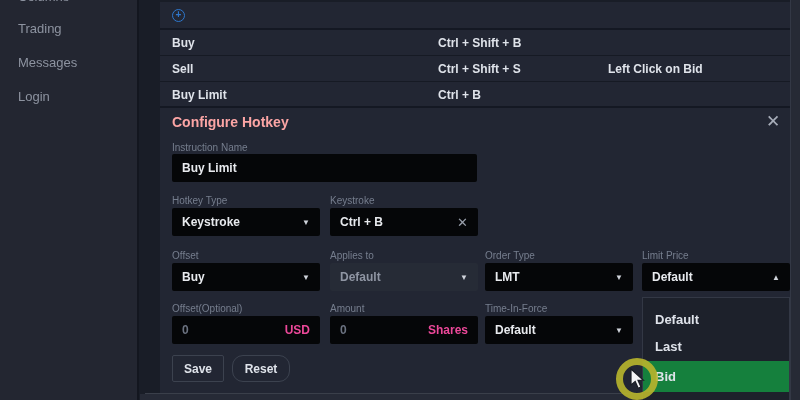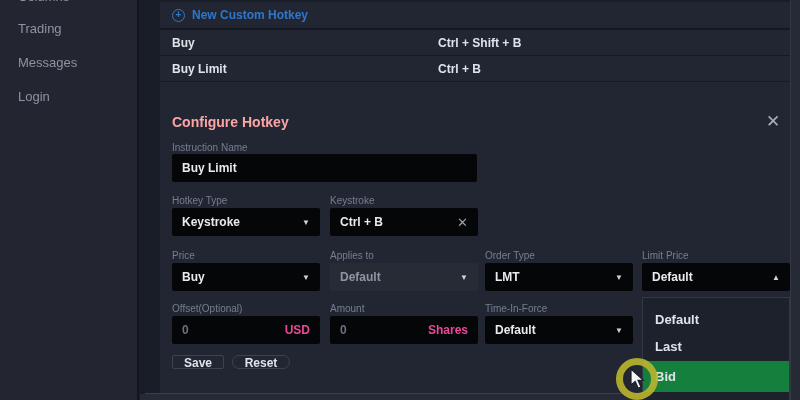--- a/index.html
+++ b/index.html
@@ -42,21 +42,21 @@
   .field { position:absolute; height:28px; background:#050608; border-radius:2px;
            display:flex; align-items:center; padding:0 10px; font-size:12px;
            font-weight:bold; color:#e8eaee; cursor:pointer; }
   .field.muted { background:#262b36; color:#8f95a3; }
   .field .grow { flex:1; }
   .caret { font-size:8px; color:#cfd3da; }
   .clear-x { font-size:13px; font-weight:normal; color:#9aa0ac; cursor:pointer; }
   .ph { color:#6b7280; }
   .unit { color:#ec4899; }
 
-  .btn { position:absolute; height:14px; background:transparent; border:1px solid #3c424f;
+  .btn { position:absolute; height:27px; background:transparent; border:1px solid #3c424f;
          border-radius:2px; color:#dfe3ea; font-size:12px; font-weight:bold;
          font-family:"Liberation Sans", sans-serif; cursor:pointer; }
   #btn-save  { left:12px; top:353px; width:52px; }
   #btn-reset { left:72px; top:353px; width:58px;border-radius:11px; }
 
   
   .bottom-divider { position:absolute; left:145px; top:393px; width:645px; height:1px; background:#3a3f4a; }
   .bottom-row { position:absolute; left:140px; top:394px; width:650px; height:6px; background:#262a36; }
 
   
@@ -85,27 +85,31 @@
     <span class="sidebar-item" style="top:89px">Login</span>
   </nav>
 
   <div class="right-strip"></div>
 
   <section class="panel">
 
     <div class="hk-header">
       <span class="hk-link">
         <span class="plus-circle">+</span>
-        <span>New Custom Hotkey</span>
       </span>
     </div>
 
     <div class="hk-row">
       <span class="hk-cell hk-name">Buy</span>
       <span class="hk-cell hk-keys">Ctrl + Shift + B</span>
+    </div>
+    <div class="hk-row">
+      <span class="hk-cell hk-name">Sell</span>
+      <span class="hk-cell hk-keys">Ctrl + Shift + S</span>
+      <span class="hk-cell hk-mouse">Left Click on Bid</span>
     </div>
     <div class="hk-row">
       <span class="hk-cell hk-name">Buy Limit</span>
       <span class="hk-cell hk-keys">Ctrl + B</span>
     </div>
 
     <h2 class="cfg-title">Configure Hotkey</h2>
     <span class="cfg-close">✕</span>
 
     <span class="f-label" style="left:12px; top:140px">Instruction Name</span>
@@ -118,21 +122,21 @@
 
     <div class="field" style="left:12px; top:206px; width:148px">
       <span class="grow">Keystroke</span>
       <span class="caret">▼</span>
     </div>
     <div class="field" style="left:170px; top:206px; width:148px">
       <span class="grow">Ctrl + B</span>
       <span class="clear-x">✕</span>
     </div>
 
-    <span class="f-label" style="left:12px;  top:248px">Price</span>
+    <span class="f-label" style="left:12px;  top:248px">Offset</span>
     <span class="f-label" style="left:170px; top:248px">Applies to</span>
     <span class="f-label" style="left:325px; top:248px">Order Type</span>
     <span class="f-label" style="left:482px; top:248px">Limit Price</span>
 
     <div class="field" style="left:12px; top:261px; width:148px">
       <span class="grow">Buy</span>
       <span class="caret">▼</span>
     </div>
     <div class="field muted" style="left:170px; top:261px; width:148px">
       <span class="grow">Default</span>

